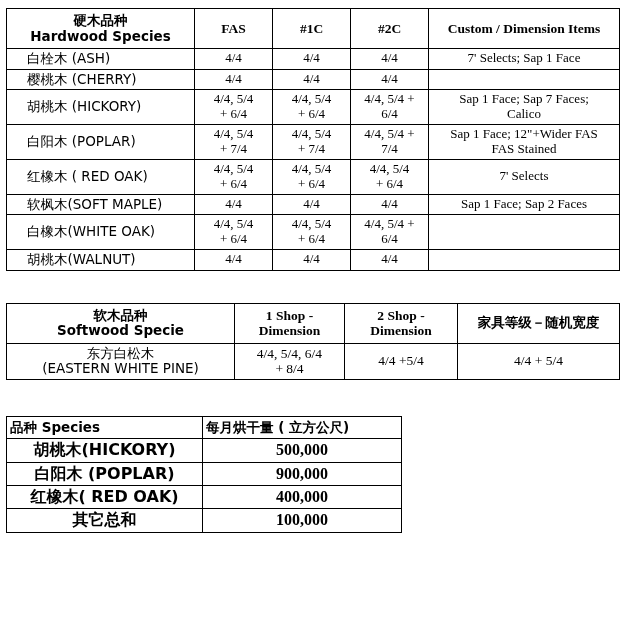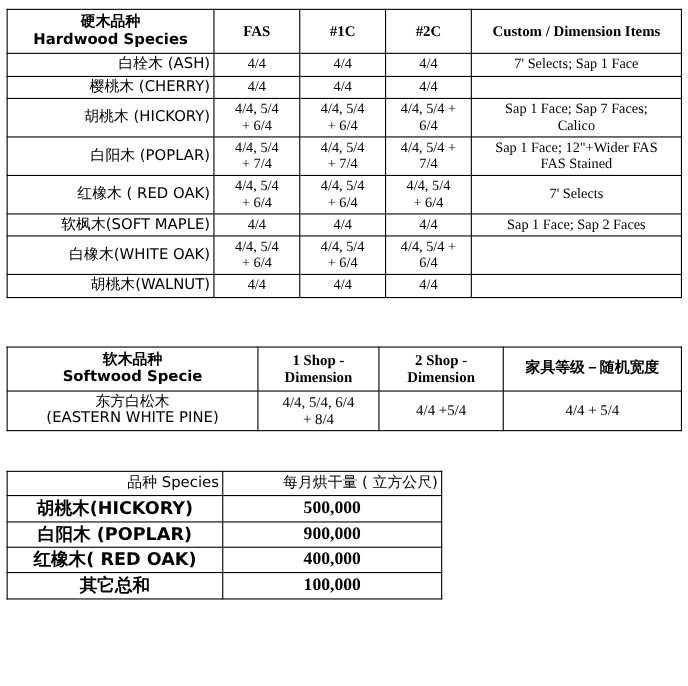--- a/index.html
+++ b/index.html
@@ -37,38 +37,38 @@
   #hardwood-table th {
     font-weight: bold;
     font-size: 13.5px;
     text-align: center;
     padding: 4px 3px;
   }
   #hardwood-table td {
     font-size: 13px;
   }
   #hardwood-table .species-cell {
-    text-align: right;
-    padding-left: 8px;
+    text-align: left;
+    padding-left: 20px;
     font-size: 13.5px;
   }
   #hardwood-table .val-cell {
     text-align: center;
   }
   #hardwood-table .custom-cell {
     text-align: center;
   }
   .col-species { width: 188px; }
   .col-fas     { width: 78px; }
   .col-1c      { width: 78px; }
   .col-2c      { width: 78px; }
   .col-custom  { width: 191px; }
 
   
-  #softwood-wrap { margin-top: 44px; }
+  #softwood-wrap { margin-top: 32px; }
   #softwood-table {
     width: 613px;
   }
   #softwood-table th {
     font-weight: bold;
     font-size: 13.5px;
     text-align: center;
     padding: 4px 3px;
   }
   #softwood-table td {
@@ -79,23 +79,23 @@
   .sw-col-1shop   { width: 110px; }
   .sw-col-2shop   { width: 113px; }
   .sw-col-grade   { width: 162px; }
 
   
   #monthly-wrap { margin-top: 36px; }
   #monthly-table {
     width: 395px;
   }
   #monthly-table th {
-    font-weight: normal;
-    font-size: 13.5px;
-    text-align: right;
+    font-weight: bold;
+    font-size: 13.5px;
+    text-align: left;
     padding: 3px 3px;
   }
   #monthly-table td {
     font-size: 16px;
     text-align: center;
     font-weight: bold;
   }
   #monthly-table td.species {
     font-weight: bold;
   }

